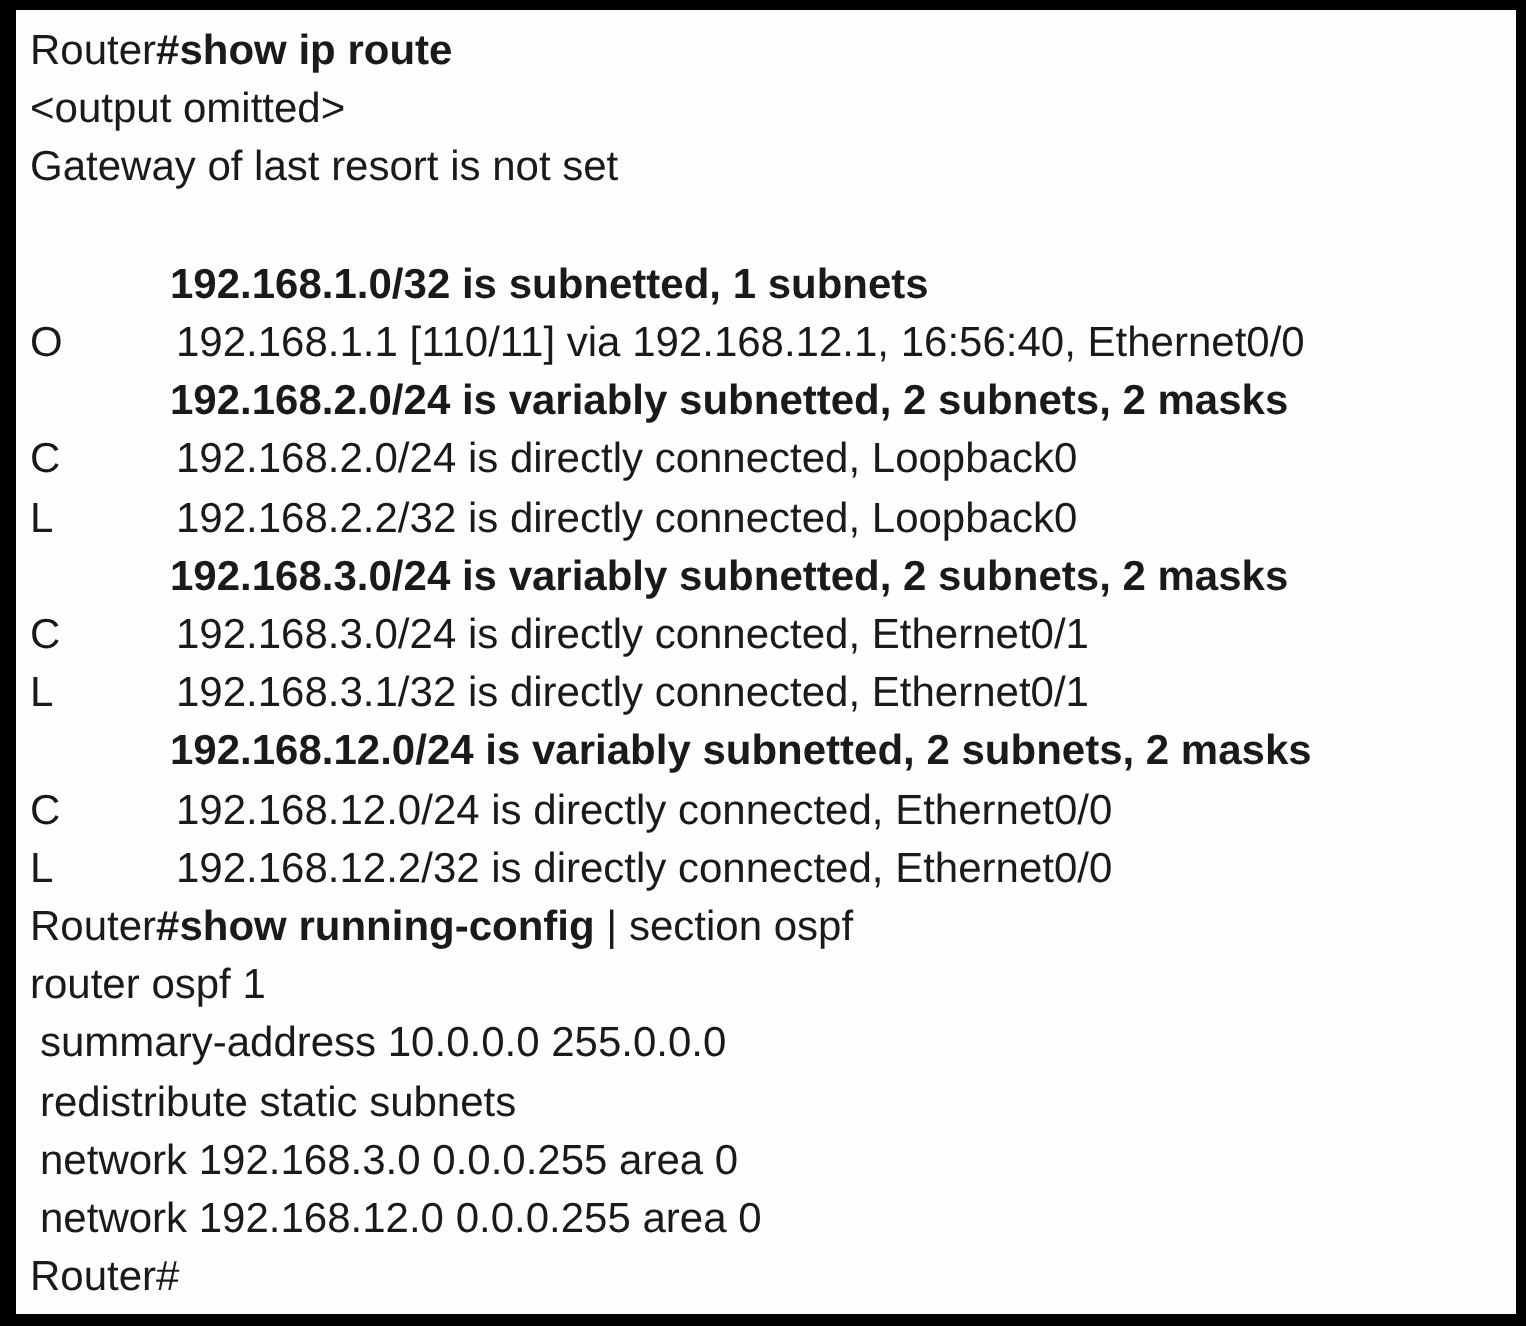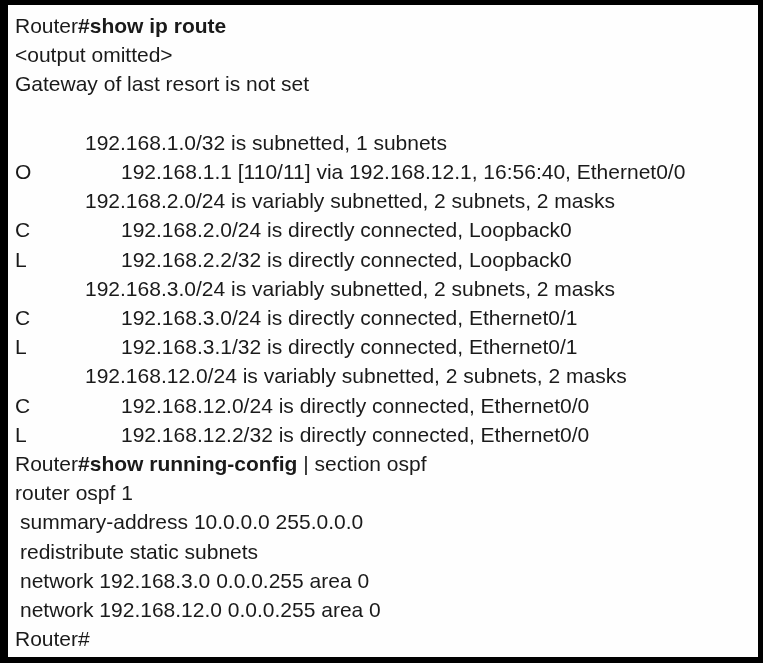--- a/index.html
+++ b/index.html
@@ -30,22 +30,22 @@
     line-height: 29.2px;
     white-space: pre;
   }
   .code {
     position: absolute;
     left: 0;
     top: 0;
   }
   .content { display: inline-block; }
   .indent-none   .content { margin-left: 0; }
-  .indent-header .content { margin-left: 70px; }
-  .indent-route  .content { margin-left: 106px; }
+  .indent-header .content { margin-left: 70px; font-weight: bold; }
+  .indent-route  .content { margin-left: 73px; }
   .indent-config .content { margin-left: 5px; }
   .bold { font-weight: 700; }
 </style>
 </head>
 <body>
 
 <div class="frame">
   <pre class="terminal"><div class="line indent-none"><span class="content"><span>Router</span><span class="bold">#show ip route</span></span></div><div class="line indent-none"><span class="content"><span>&lt;output omitted&gt;</span></span></div><div class="line indent-none"><span class="content"><span>Gateway of last resort is not set</span></span></div><div class="line indent-none"><span class="content"></span></div><div class="line indent-header"><span class="content"><span>192.168.1.0/32 is subnetted, 1 subnets</span></span></div><div class="line indent-route"><span class="code">O</span><span class="content"><span>192.168.1.1 [110/11] via 192.168.12.1, 16:56:40, Ethernet0/0</span></span></div><div class="line indent-header"><span class="content"><span>192.168.2.0/24 is variably subnetted, 2 subnets, 2 masks</span></span></div><div class="line indent-route"><span class="code">C</span><span class="content"><span>192.168.2.0/24 is directly connected, Loopback0</span></span></div><div class="line indent-route"><span class="code">L</span><span class="content"><span>192.168.2.2/32 is directly connected, Loopback0</span></span></div><div class="line indent-header"><span class="content"><span>192.168.3.0/24 is variably subnetted, 2 subnets, 2 masks</span></span></div><div class="line indent-route"><span class="code">C</span><span class="content"><span>192.168.3.0/24 is directly connected, Ethernet0/1</span></span></div><div class="line indent-route"><span class="code">L</span><span class="content"><span>192.168.3.1/32 is directly connected, Ethernet0/1</span></span></div><div class="line indent-header"><span class="content"><span>192.168.12.0/24 is variably subnetted, 2 subnets, 2 masks</span></span></div><div class="line indent-route"><span class="code">C</span><span class="content"><span>192.168.12.0/24 is directly connected, Ethernet0/0</span></span></div><div class="line indent-route"><span class="code">L</span><span class="content"><span>192.168.12.2/32 is directly connected, Ethernet0/0</span></span></div><div class="line indent-none"><span class="content"><span>Router</span><span class="bold">#show running-config</span><span> | section ospf</span></span></div><div class="line indent-none"><span class="content"><span>router ospf 1</span></span></div><div class="line indent-config"><span class="content"><span>summary-address 10.0.0.0 255.0.0.0</span></span></div><div class="line indent-config"><span class="content"><span>redistribute static subnets</span></span></div><div class="line indent-config"><span class="content"><span>network 192.168.3.0 0.0.0.255 area 0</span></span></div><div class="line indent-config"><span class="content"><span>network 192.168.12.0 0.0.0.255 area 0</span></span></div><div class="line indent-none"><span class="content"><span>Router#</span></span></div></pre>
 </div>
 

